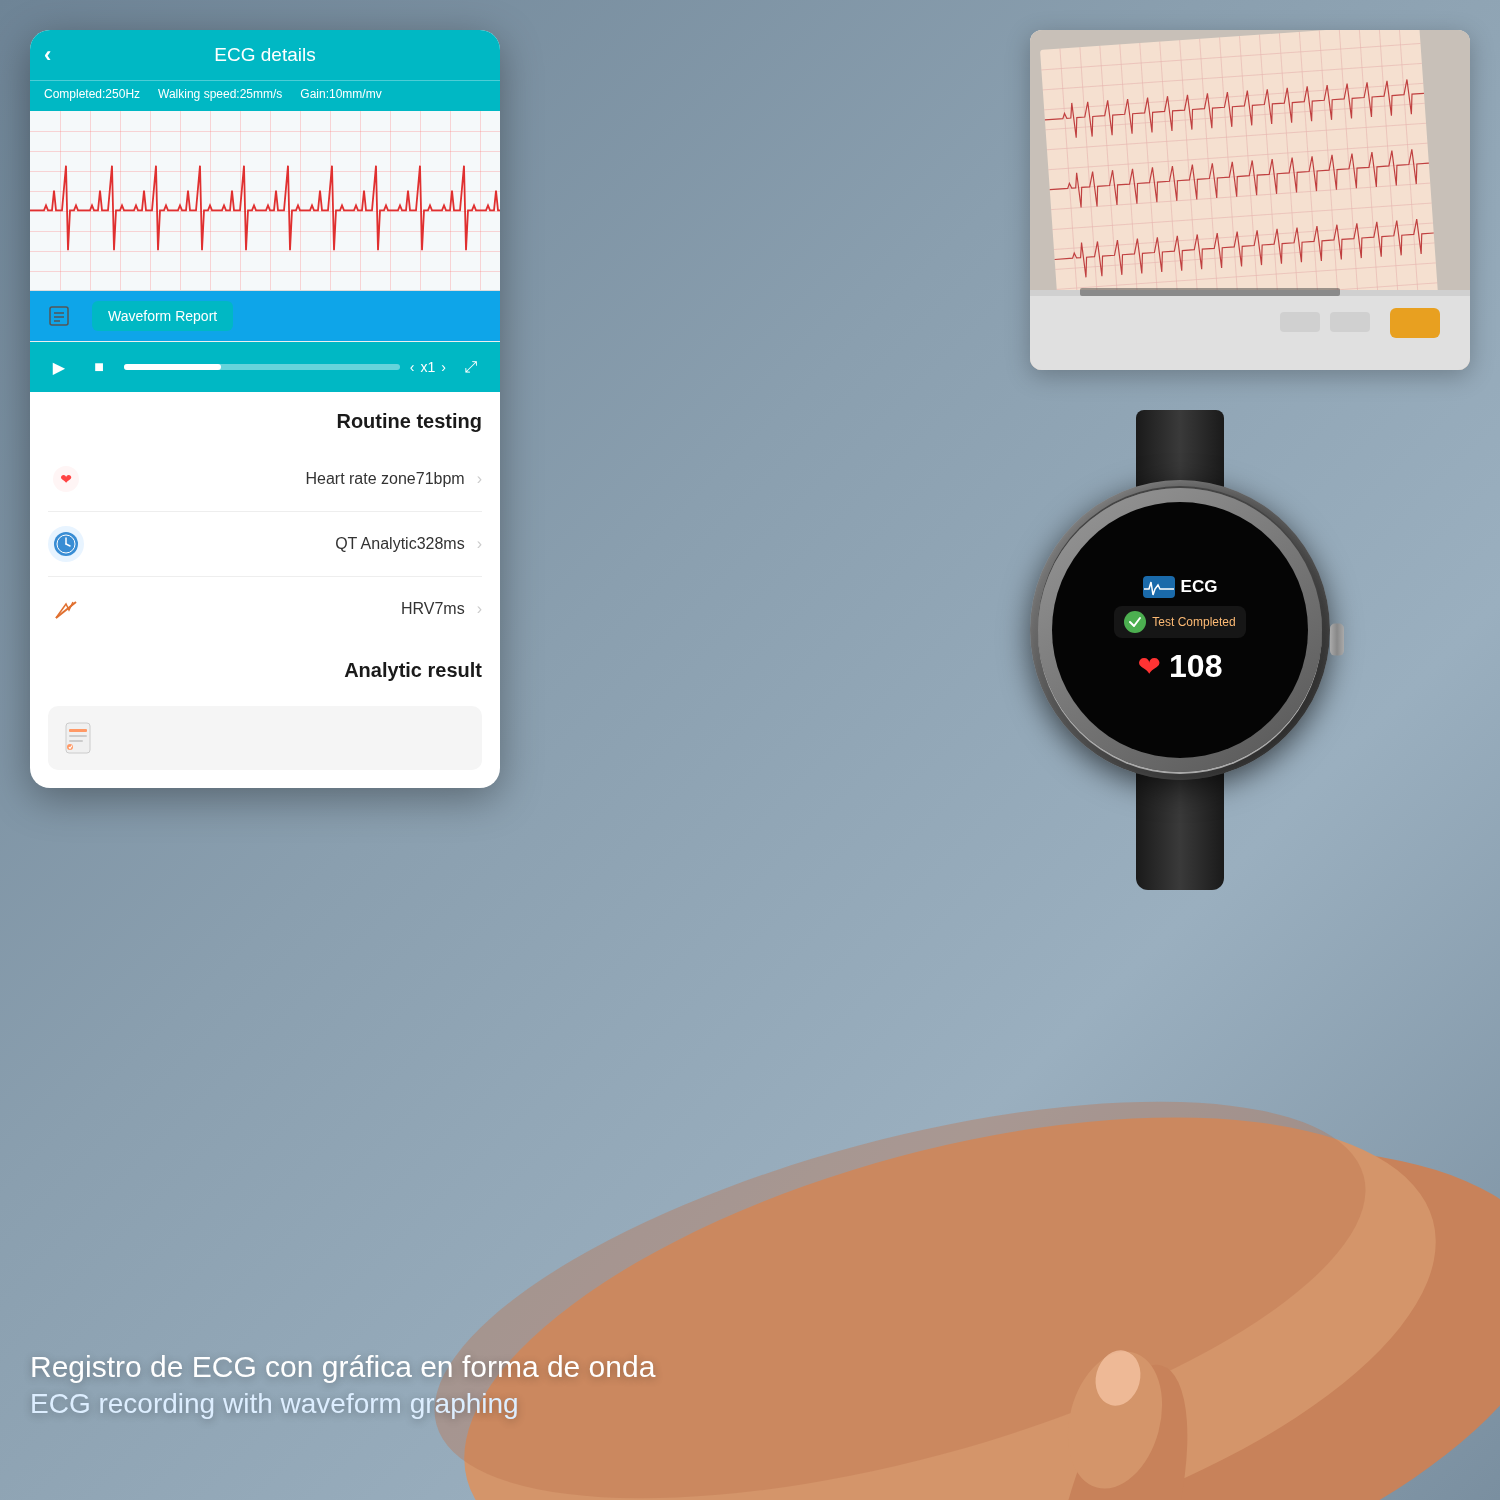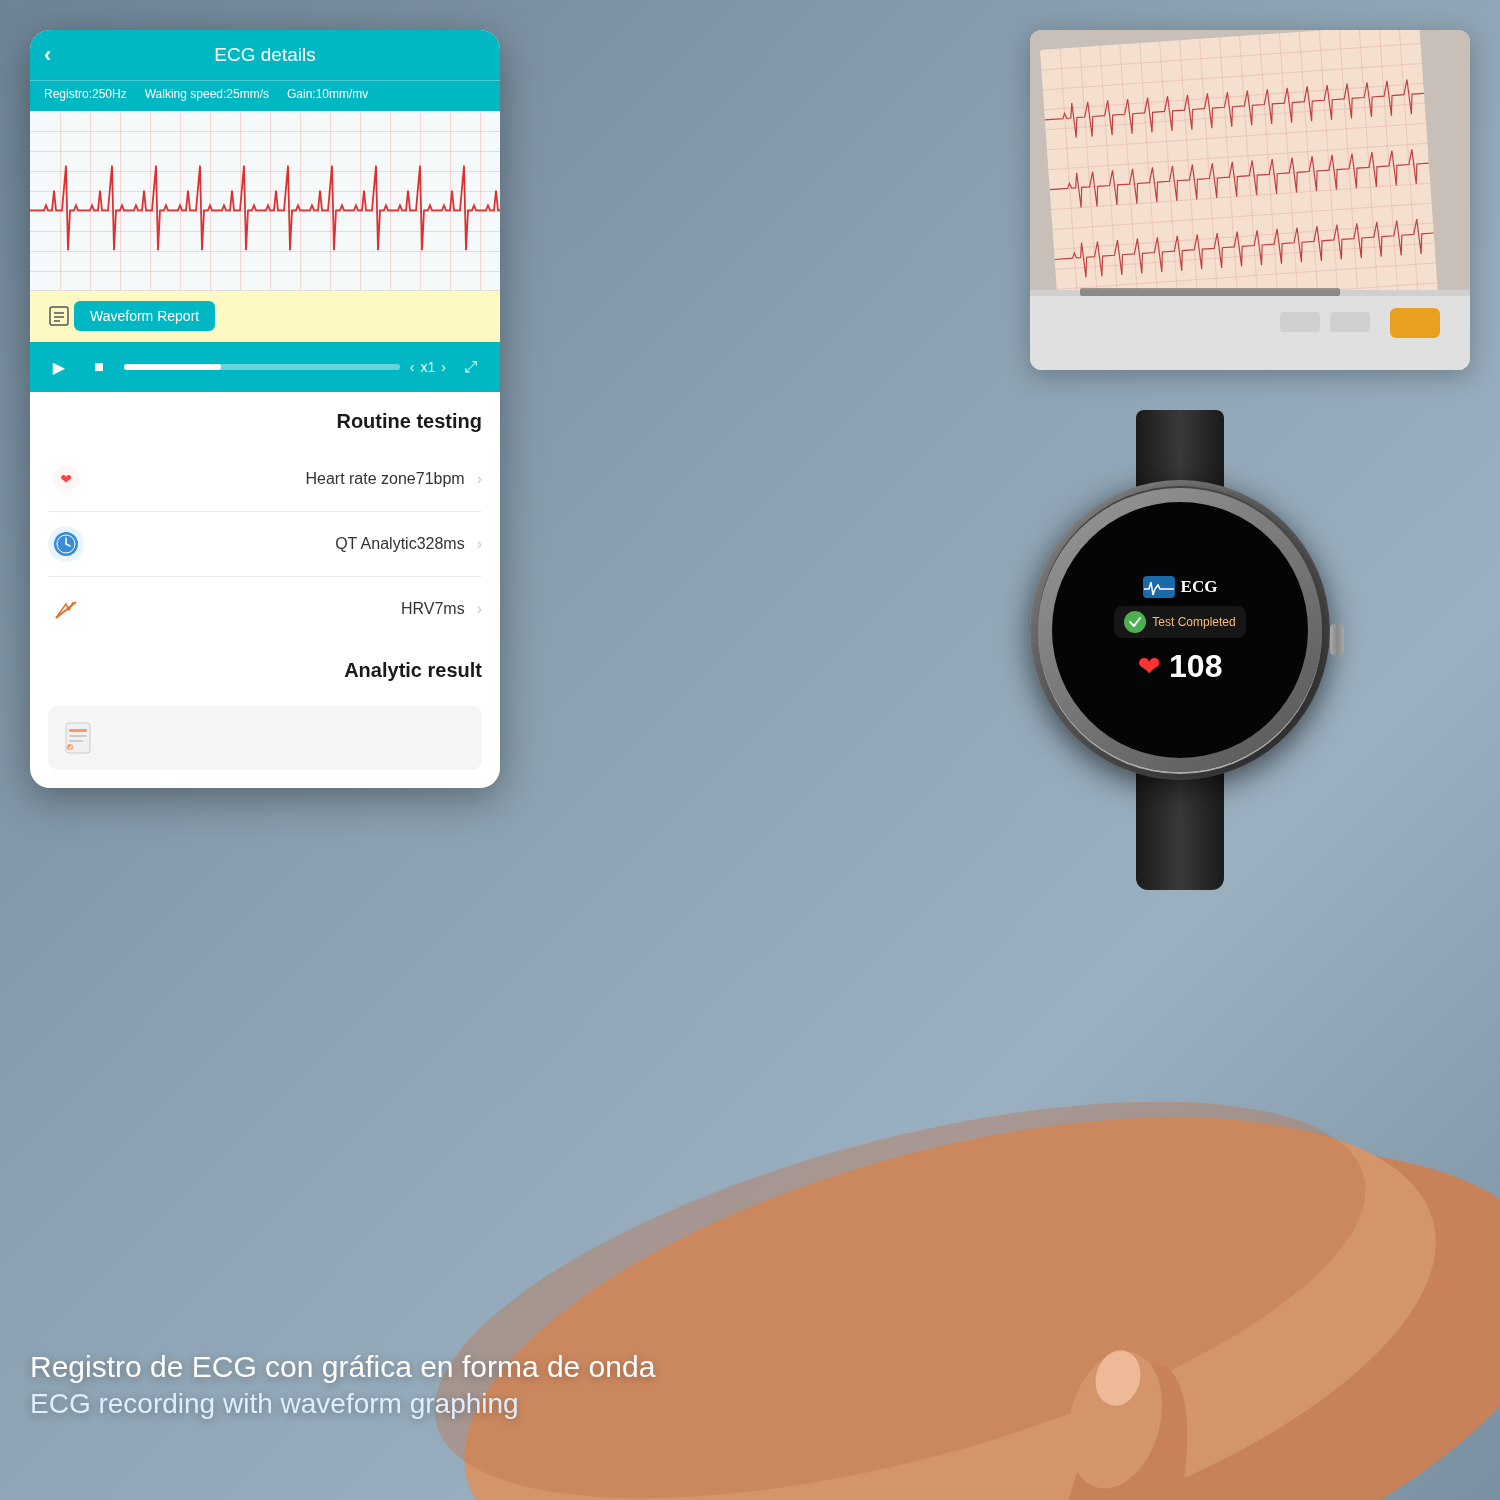--- a/index.html
+++ b/index.html
@@ -81,25 +81,25 @@
     .ecg-wave-area {
       background: #f5f9fa;
       height: 180px;
       position: relative;
       border-bottom: 1px solid #ddd;
       overflow: hidden;
     }
 
     
     .waveform-bar {
-      background: #fef9c3;
+      background: #0ea5e9;
       padding: 10px 14px;
       display: flex;
       align-items: center;
-      gap: 0;
+      gap: 18px;
       border-bottom: 1px solid #eee;
     }
 
     .report-icon {
       width: 30px;
       height: 30px;
       display: flex;
       align-items: center;
       justify-content: center;
       color: #555;
@@ -335,21 +335,21 @@
 <div class="bg-overlay"></div>
 
 <div class="phone-ui">
 
   <div class="ecg-header">
     <div class="back-btn">‹</div>
     <div class="ecg-title">ECG details</div>
   </div>
 
   <div class="freq-bar">
-    <span class="freq-text">Registro:250Hz</span>
+    <span class="freq-text">Completed:250Hz</span>
     <span class="freq-text">Walking speed:25mm/s</span>
     <span class="freq-text">Gain:10mm/mv</span>
   </div>
 
   <div class="ecg-wave-area">
 
     <div class="grid-line-h" style="top:20px"></div>
     <div class="grid-line-h" style="top:40px"></div>
     <div class="grid-line-h" style="top:60px"></div>
     <div class="grid-line-h" style="top:80px"></div>
@@ -618,21 +618,21 @@
 
       <div style="position:absolute; inset:14px; border-radius:50%; background:#050505; overflow:hidden; display:flex; flex-direction:column; align-items:center; justify-content:center;">
 
         <div style="display:flex; align-items:center; gap:6px; margin-bottom:8px;">
           <div style="width:32px; height:22px; background:#1a6aaa; border-radius:4px; display:flex; align-items:center; justify-content:center; overflow:hidden;">
             <svg width="30" height="20" viewBox="0 0 30 20">
               <rect width="30" height="20" fill="#1a6aaa"></rect>
               <polyline points="0,12 5,12 7,5 9,18 11,12 14,8 16,12 25,12 30,12" fill="none" stroke="white" stroke-width="1.5"></polyline>
             </svg>
           </div>
-          <span style="color:#fff; font-size:17px; font-weight:700;font-family:Liberation Serif, serif;">ECG</span>
+          <span style="color:#fff; font-size:17px; font-weight:700;">ECG</span>
         </div>
 
         <div style="display:flex; align-items:center; gap:6px; background:rgba(255,255,255,0.07); border-radius:8px; padding:5px 10px; margin-bottom:10px;">
           <div style="width:22px; height:22px; background:#4caf50; border-radius:50%; display:flex; align-items:center; justify-content:center; flex-shrink:0;">
             <svg width="14" height="14" viewBox="0 0 14 14">
               <polyline points="2,7 6,11 12,3" fill="none" stroke="white" stroke-width="2" stroke-linecap="round" stroke-linejoin="round"></polyline>
             </svg>
           </div>
           <span style="color:#fdba74; font-size:12px;">Test Completed</span>
         </div>

